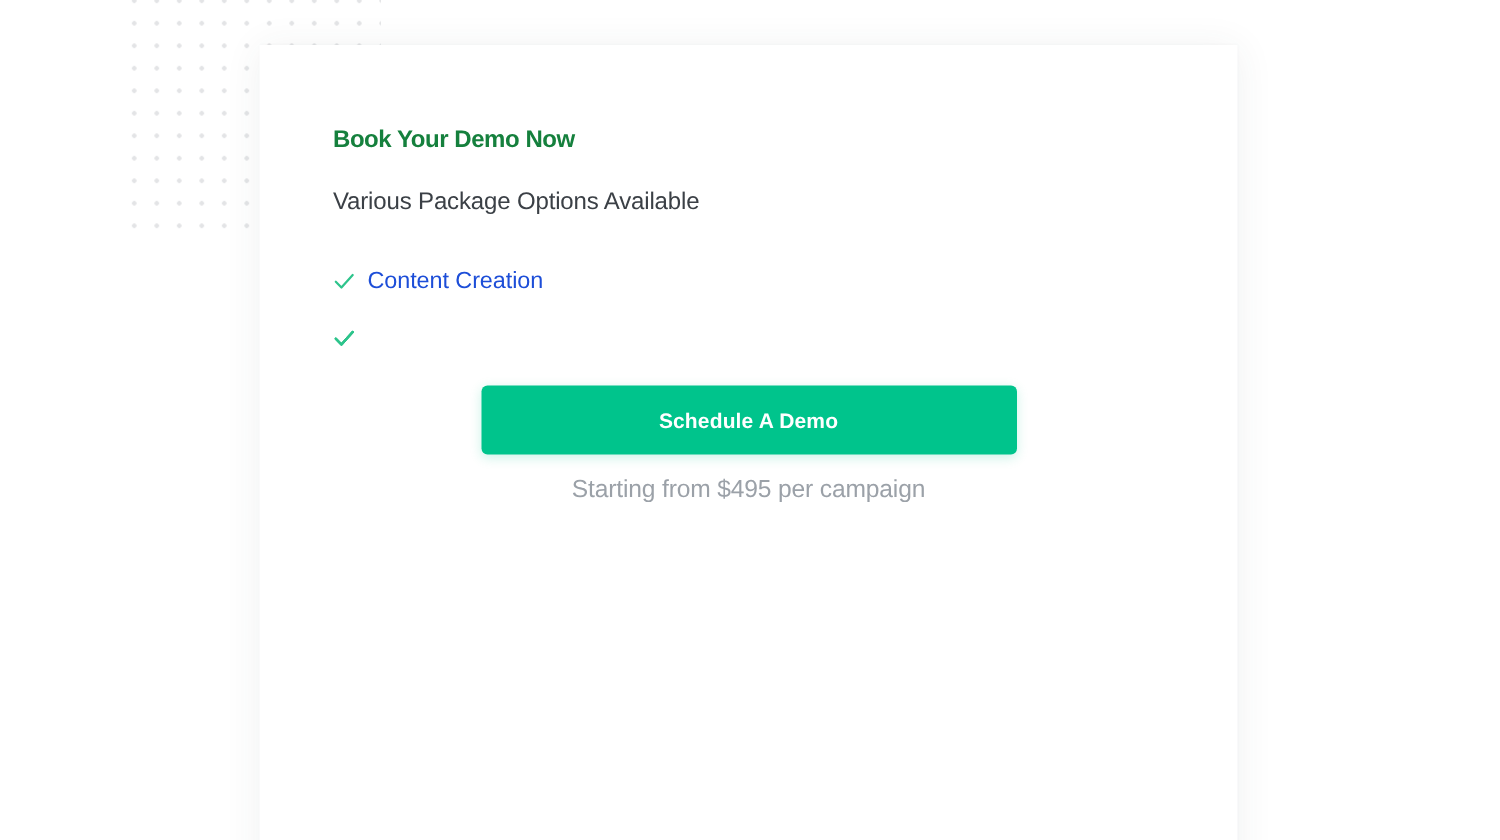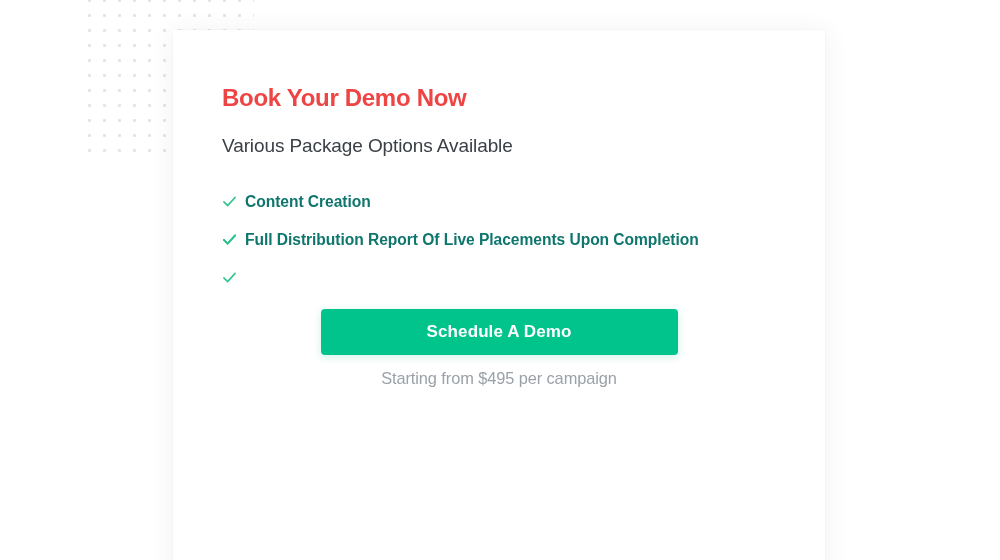--- a/index.html
+++ b/index.html
@@ -47,52 +47,52 @@
     position: absolute;
     left: 49px;
     top: 0;
     width: 554px;
   }
 
   
   .heading {
     margin: 0;
     padding-top: 54px;
-    font-size: 24px;
+    font-size: 16px;
     font-weight: 700;
     letter-spacing: -0.3px;
-    color: #ef4444;
+    color: #15803d;
     line-height: 1.2;
   }
 
   .subheading {
     margin: 0;
     padding-top: 22px;
-    font-size: 19px;
+    font-size: 16px;
     font-weight: 400;
     letter-spacing: -0.1px;
     color: #3b4046;
     line-height: 1.2;
   }
 
   
   .feature-list {
     list-style: none;
     margin: 0;
     padding: 28px 0 0 0;
   }
 
   .feature-item {
     position: relative;
     padding-left: 23px;
     margin-bottom: 6px;
     font-size: 15.6px;
-    font-weight: 700;
+    font-weight: 400;
     letter-spacing: -0.05px;
-    color: #0f766e;
+    color: #1d4ed8;
     line-height: 32px;
     max-width: 480px;
   }
 
   .check-icon {
     position: absolute;
     left: 0;
     top: 8px;
     width: 15px;
     height: 15px;
@@ -113,21 +113,21 @@
   .cta-button {
     display: inline-block;
     width: 357px;
     height: 46px;
     line-height: 46px;
     border: none;
     border-radius: 4px;
     background: #00c48c;
     color: #ffffff;
     font-family: "Liberation Sans", sans-serif;
-    font-size: 17px;
+    font-size: 14px;
     font-weight: 700;
     letter-spacing: 0.1px;
     text-align: center;
     cursor: pointer;
     padding: 0;
     box-shadow: 0 2px 8px rgba(0, 196, 140, 0.20);
   }
 
   .price-note {
     margin: 0;
@@ -178,21 +178,20 @@
           </svg>
         </span>
       </li>
 
       <li class="feature-item">
         <span class="check-icon">
           <svg viewBox="0 0 16 16" xmlns="http://www.w3.org/2000/svg">
             <path d="M2 8.4 L6 12.4 L14 3.6" fill="none" stroke="#2ec48c" stroke-width="1.6" stroke-linecap="round" stroke-linejoin="round"></path>
           </svg>
         </span>
-        <span>Full Distribution Report Of Live Placements Upon Completion</span>
       </li>
 
       <li class="feature-item">
         <span class="check-icon">
           <svg viewBox="0 0 16 16" xmlns="http://www.w3.org/2000/svg">
             <path d="M2 8.4 L6 12.4 L14 3.6" fill="none" stroke="#2ec48c" stroke-width="1.6" stroke-linecap="round" stroke-linejoin="round"></path>
           </svg>
         </span>
       </li>
 

